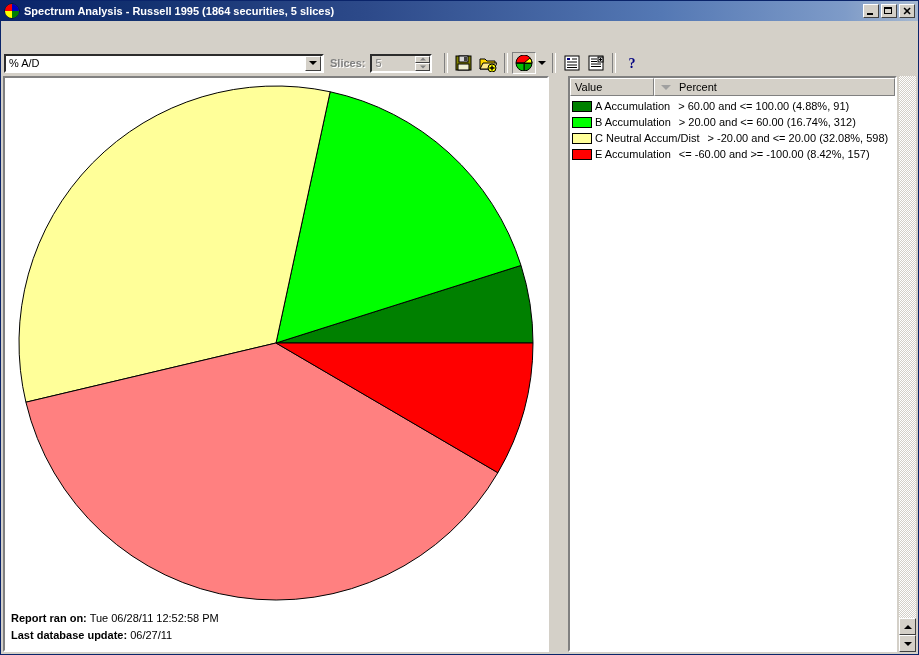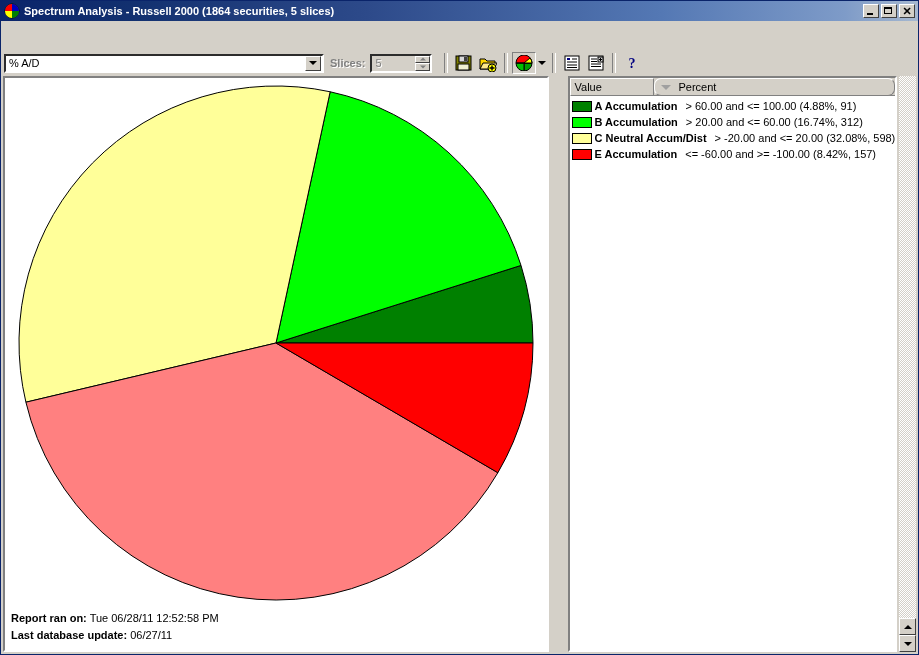--- a/index.html
+++ b/index.html
@@ -267,21 +267,21 @@
     border-color: #ffffff #808080 #808080 #ffffff;
     box-sizing: border-box;
     display: flex;
     align-items: center;
     font-size: 11px;
     color: #000;
     padding-left: 4px;
     height: 18px;
   }
   .lh-value { width: 84px; flex: 0 0 auto; }
-  .lh-percent { flex: 1 1 auto; border-radius: 7px; }
+  .lh-percent { flex: 1 1 auto; }
   .sort-tri {
     width: 0; height: 0;
     border-left: 5px solid transparent;
     border-right: 5px solid transparent;
     border-top: 5px solid #a0a0a0;
     margin-right: 8px;
     margin-left: 2px;
   }
   .legend-rows { padding: 2px 0 0 2px; }
   .legend-row {
@@ -292,21 +292,21 @@
     color: #000;
     white-space: nowrap;
   }
   .swatch {
     width: 20px; height: 11px;
     border: 1px solid #000;
     box-sizing: border-box;
     margin-right: 3px;
     flex: 0 0 auto;
   }
-  .lg-label { margin-right: 8px; font-weight: bold; }
+  .lg-label { margin-right: 8px; }
   .lg-range { }
 
   
   .vscroll {
     width: 17px; min-width: 17px;
     background: #d4d0c8;
     display: flex;
     flex-direction: column;
     justify-content: flex-end;
     margin-left: 2px;
@@ -348,21 +348,21 @@
   <div class="titlebar">
     <div class="title-icon">
       <svg width="16" height="16" viewBox="0 0 16 16">
         <circle cx="8" cy="8" r="7" fill="#ffffff" stroke="#000" stroke-width="1"></circle>
         <path d="M8 8 L15 8 A7 7 0 0 1 8 15 Z" fill="#008000"></path>
         <path d="M8 8 L8 15 A7 7 0 0 1 1 8 Z" fill="#ffff00"></path>
         <path d="M8 8 L1 8 A7 7 0 0 1 8 1 Z" fill="#ff0000"></path>
         <path d="M8 8 L8 1 A7 7 0 0 1 15 8 Z" fill="#0000c0"></path>
       </svg>
     </div>
-    <div class="title-text">Spectrum Analysis - Russell 2000 (1864 securities, 5 slices)</div>
+    <div class="title-text">Spectrum Analysis - Russell 1995 (1864 securities, 5 slices)</div>
     <div class="win-btns">
       <div class="win-btn wb-min"></div>
       <div class="win-btn wb-max"></div>
       <div class="win-btn">
         <span class="wb-close-glyph">✕</span>
       </div>
     </div>
   </div>
 
   <div class="toolbar">

